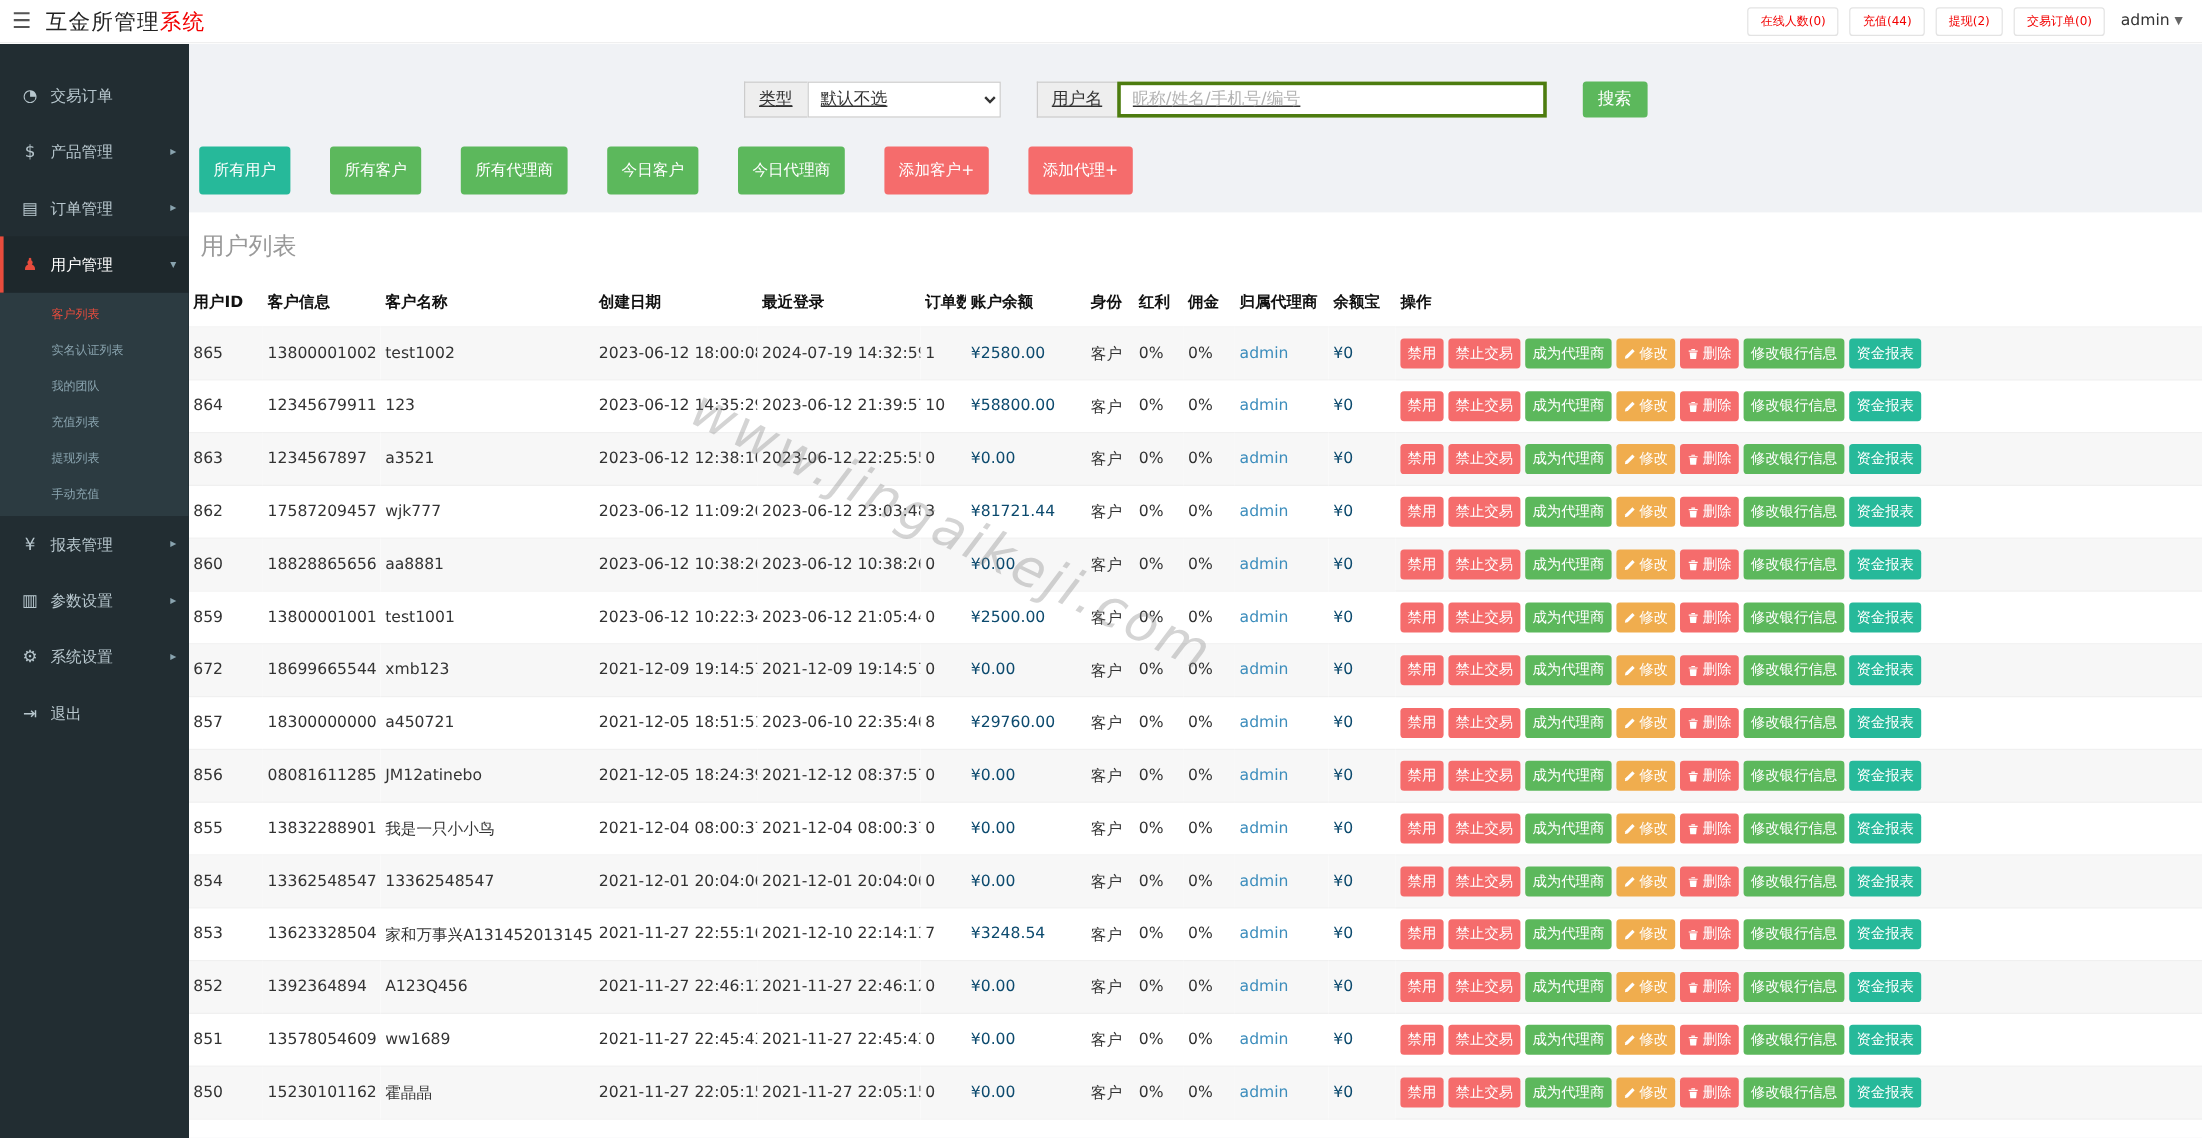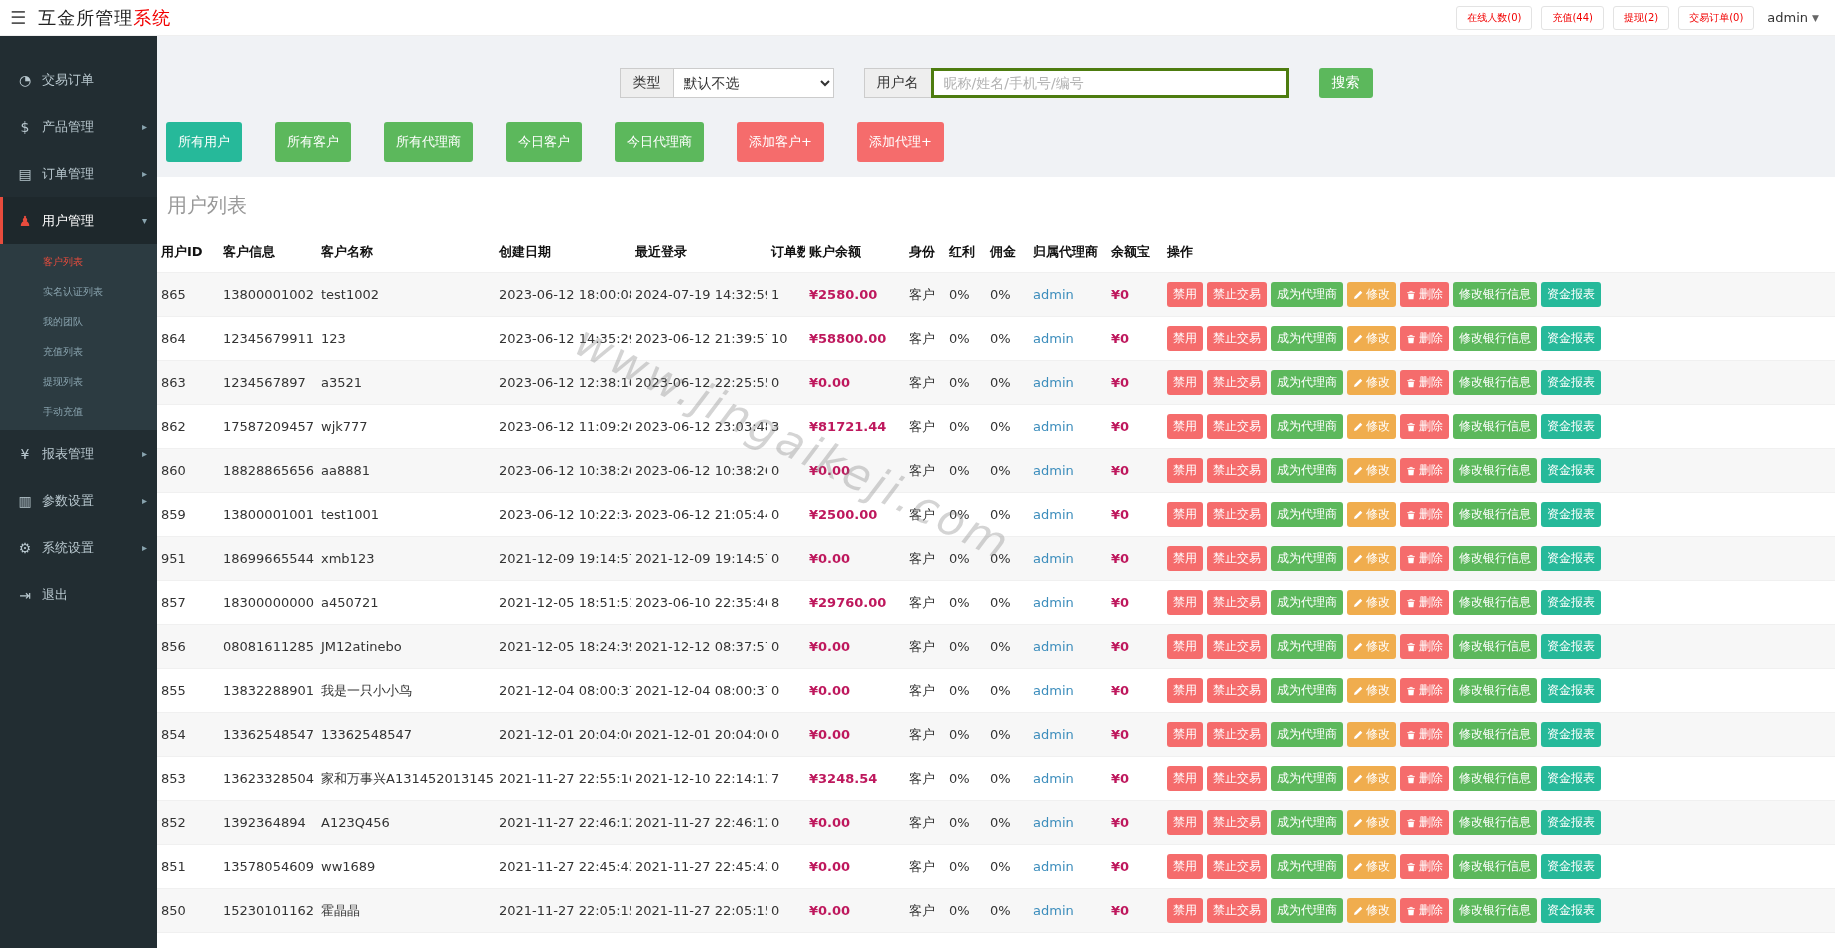--- a/index.html
+++ b/index.html
@@ -33,21 +33,21 @@
   .side-item.active { background:#1e282c; color:#fff; border-left:3px solid #e84c3d; padding-left:12px; }
   .side-item.active .s-icon { color:#e84c3d; }
   .submenu { list-style:none; background:#2c3b41; padding:3px 0; }
   .sub-item { padding:8px 0 8px 43px; color:#8aa4af; font-size:10px; cursor:pointer; }
   .sub-item.active { color:#e84c3d; }
 
   
   .content { margin-left:157px; padding-top:68px; }
 
   .filter-row { display:flex; justify-content:center; align-items:center; gap:30px; height:30px; margin-bottom:24px; }
-  .input-group { display:flex; height:30px; }
+  .input-group { display:flex; height:30px;text-decoration:underline; }
   .addon { background:#eee; border:1px solid #ccc; border-right:none; padding:0 12px; font-size:14px;
     color:#333; display:flex; align-items:center; white-space:nowrap; }
   .type-select { width:161px; height:30px; border:1px solid #ccc; background:#fff; font-size:14px;
     color:#333; padding:0 6px; font-family:inherit; }
   .name-input { width:358px; height:30px; border:3px solid #4d7c0f; padding:0 10px; font-size:14px;
     color:#4d7c0f; font-family:inherit; }
   .name-input::placeholder { color:#b3b3b3; }
   .search-btn { height:30px; background:#5cb85c; color:#fff; border:none; border-radius:3px;
     padding:0 13px; font-size:14px; cursor:pointer; font-family:inherit; }
 
@@ -61,21 +61,21 @@
 
   .panel { background:#fff; min-height:783px; }
   .panel-title { color:#999; font-size:20px; padding:15px 0 13px 10px; }
 
   table { width:100%; border-collapse:collapse; table-layout:fixed; }
   th, td { text-align:left; padding:9px 4px; font-size:13px; border-bottom:1px solid #f0f0f0;
     overflow:hidden; white-space:nowrap; color:#333; }
   th { font-weight:bold; color:#111; padding:11px 4px; }
   th:first-child, td:first-child { }
   tbody tr:nth-child(odd) { background:#f7f7f7; }
-  td.money { color:#be185d;font-weight:bold; }
+  td.money { color:#0c4a6e; }
   td.link  { color:#3c8dbc; cursor:pointer; }
   td.ops { overflow:visible; }
   .op { display:inline-flex; align-items:center; gap:3px; color:#fff; border:none; border-radius:3px;
     font-size:12px; padding:4px 6px; margin-right:4px; cursor:pointer; vertical-align:middle;
     font-family:inherit; }
   .op-ic { display:inline-flex; line-height:0; }
 
   
   .watermark { position:absolute; left:590px; top:315px; font-size:44px; letter-spacing:3px;
     color:rgba(125,125,125,0.33); transform:rotate(26deg); transform-origin:left top;
@@ -356,21 +356,21 @@
                   </svg>
                 </span>修改</button><button class="op red"><span class="op-ic">
                   <svg viewBox="0 0 16 16" width="10" height="10" fill="currentColor">
                     <path d="M5.5 1.5h5V3h-5z"></path>
                     <path d="M2 3.5h12V5H2z"></path>
                     <path d="M3.3 6h9.4l-.8 8.8H4.1z"></path>
                   </svg>
                 </span>删除</button><button class="op green">修改银行信息</button><button class="op teal">资金报表</button></td>
           </tr>
           <tr>
-            <td>951</td>
+            <td>672</td>
             <td>18699665544</td>
             <td>xmb123</td>
             <td>2021-12-09 19:14:57</td>
             <td>2021-12-09 19:14:57</td>
             <td>0</td>
             <td class="money">¥0.00</td>
             <td>客户</td>
             <td>0%</td>
             <td>0%</td>
             <td class="link">admin</td>

